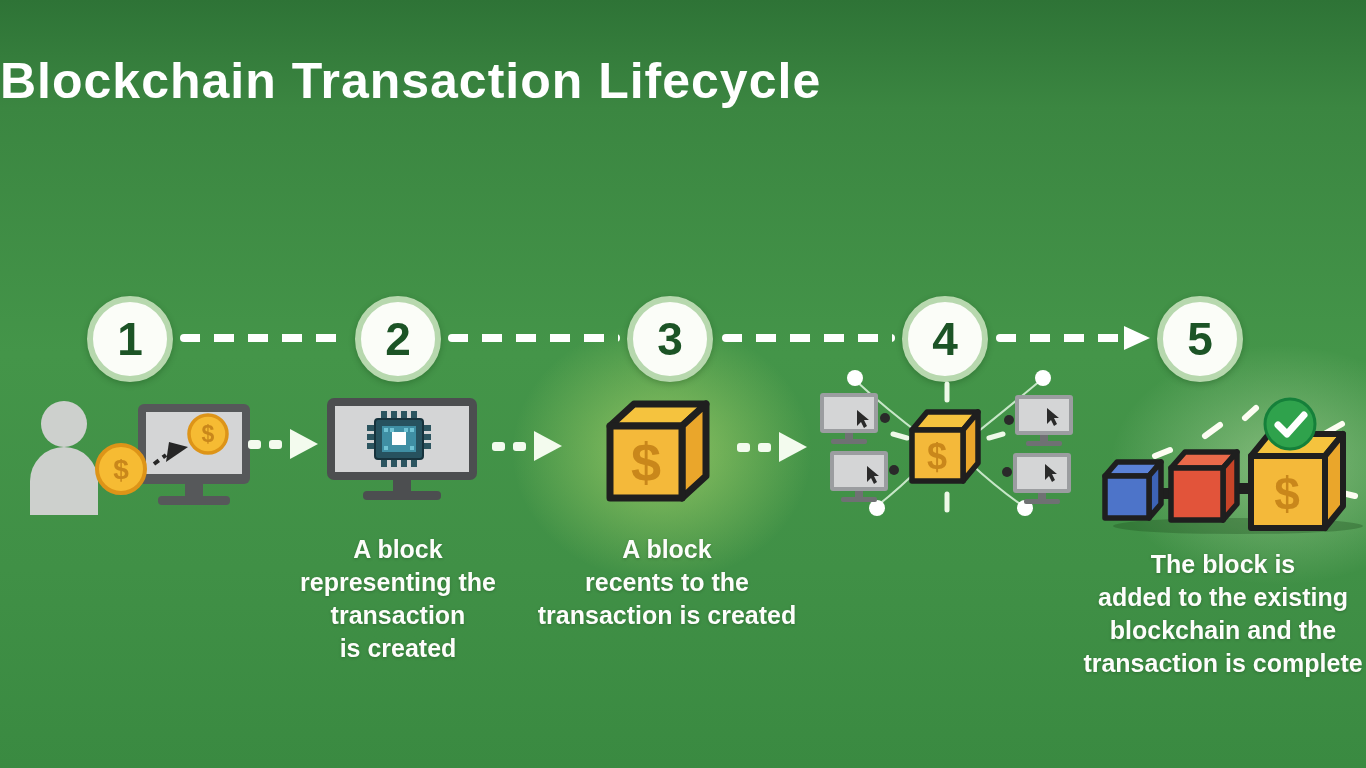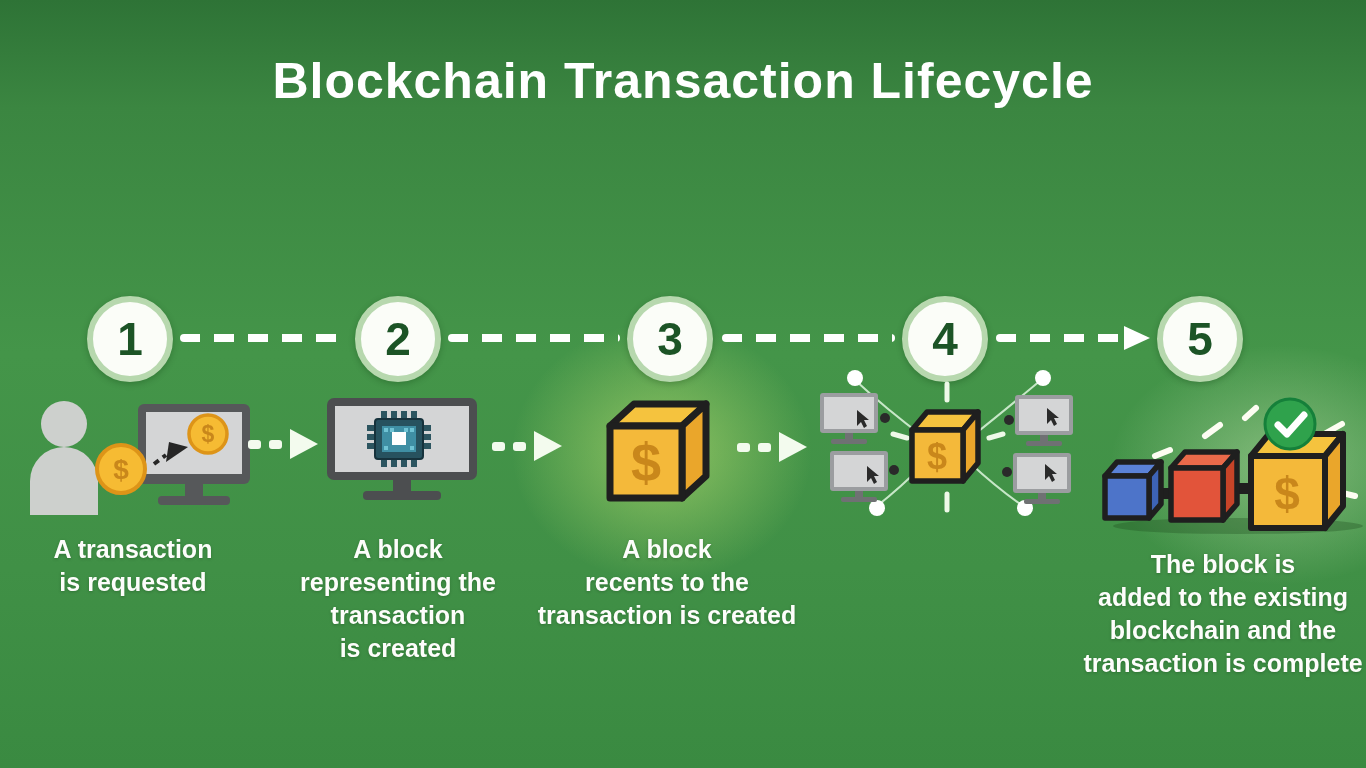--- a/index.html
+++ b/index.html
@@ -20,21 +20,21 @@
     position:relative;width:1366px;height:768px;overflow:hidden;
     font-family:"Liberation Sans", sans-serif;
     background:linear-gradient(180deg,var(--bg-green-top) 0%,#3b8641 14%,var(--bg-green-mid) 46%,#409046 74%,var(--bg-green-low) 100%);
   }
   .glow{position:absolute;pointer-events:none;}
   .glow3{left:512px;top:322px;width:300px;height:260px;border-radius:50%;
     background:radial-gradient(closest-side, rgba(205,235,120,0.55), rgba(205,235,120,0.0));}
   .glow5{left:1110px;top:345px;width:340px;height:240px;border-radius:50%;
     background:radial-gradient(closest-side, rgba(235,252,205,0.38), rgba(235,252,205,0.0));}
   .title{
-    position:absolute;left:0;top:52px;width:1366px;text-align:center;
+    position:absolute;left:0;top:52px;width:1366px;text-align:left;
     color:var(--title-color);font-size:50px;font-weight:800;letter-spacing:1px;
   }
   .circle{
     position:absolute;width:74px;height:74px;border-radius:50%;
     background:var(--circle-fill);border:6px solid var(--circle-ring);
     display:flex;align-items:center;justify-content:center;
     box-shadow:0 2px 6px rgba(0,40,0,0.25);
   }
   .circle span{color:var(--number-color);font-size:46px;font-weight:800;line-height:1;}
   .dashline{
@@ -255,22 +255,20 @@
       <polygon points="232,68 250,46 250,118 232,140" fill="var(--cube-yellow-side)"></polygon>
       <polygon points="158,68 232,68 232,140 158,140" fill="var(--cube-yellow)"></polygon>
     </g>
     <text x="194" y="122" font-size="46" text-anchor="middle" fill="var(--coin-text)">$</text>
     <g>
       <circle cx="197" cy="36" r="25" fill="var(--check-green)" stroke="#15803a" stroke-width="3"></circle>
       <path d="M185,37 l9,9 17,-19" stroke="#ffffff" stroke-width="7" stroke-linecap="round" stroke-linejoin="round" fill="none"></path>
     </g>
   </svg>
 
-  <div class="caption" style="left:13px;top:533px;width:240px;">A transaction
-is requested</div>
   <div class="caption" style="left:278px;top:533px;width:240px;">A block
 representing the
 transaction
 is created</div>
   <div class="caption" style="left:522px;top:533px;width:290px;">A block
 recents to the
 transaction is created</div>
   <div class="caption" style="left:1073px;top:548px;width:300px;">The block is
 added to the existing
 blockchain and the

